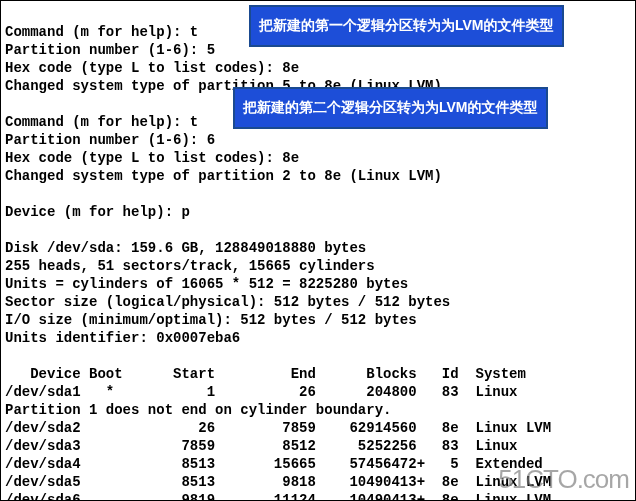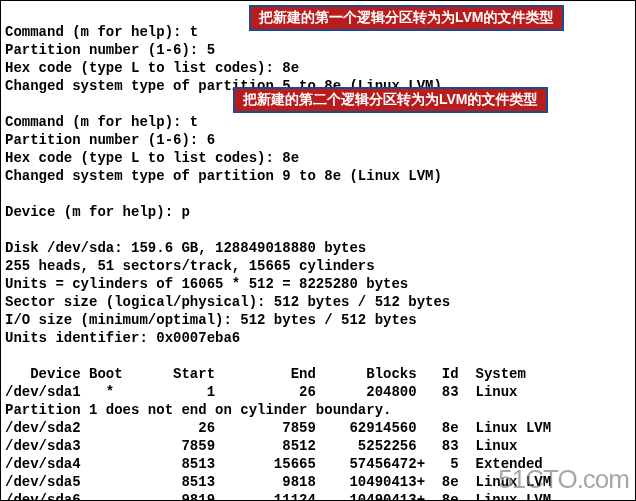--- a/index.html
+++ b/index.html
@@ -17,24 +17,24 @@
     border: 1px solid #000;
     box-sizing: border-box;
   }
   .terminal {
     padding: 4px 4px;
     white-space: pre;
     line-height: 18px;
   }
   .callout {
     position: absolute;
-    background: #b91c1c;
+    background: #1d4ed8;
     color: #fff;
     border: 2px solid #1a4a90;
-    padding: 2px 8px;
+    padding: 10px 8px;
     font-family: "SimSun","Microsoft YaHei",sans-serif;
     font-size: 14px;
     font-weight: bold;
   }
   #callout1 { top: 4px; left: 248px; }
   #callout2 { top: 86px; left: 232px; }
   .watermark {
     position: absolute;
     right: 6px;
     bottom: 6px;
@@ -67,21 +67,21 @@
 
 <div class="terminal">
 <span>Command (m for help): t</span>
 <span>Partition number (1-6): 5</span>
 <span>Hex code (type L to list codes): 8e</span>
 <span>Changed system type of partition 5 to 8e (Linux LVM)</span>
 <span></span>
 <span>Command (m for help): t</span>
 <span>Partition number (1-6): 6</span>
 <span>Hex code (type L to list codes): 8e</span>
-<span>Changed system type of partition 9 to 8e (Linux LVM)</span>
+<span>Changed system type of partition 2 to 8e (Linux LVM)</span>
 <span></span>
 <span>Device (m for help): p</span>
 <span></span>
 <span>Disk /dev/sda: 159.6 GB, 128849018880 bytes</span>
 <span>255 heads, 51 sectors/track, 15665 cylinders</span>
 <span>Units = cylinders of 16065 * 512 = 8225280 bytes</span>
 <span>Sector size (logical/physical): 512 bytes / 512 bytes</span>
 <span>I/O size (minimum/optimal): 512 bytes / 512 bytes</span>
 <span>Units identifier: 0x0007eba6</span>
 <span></span>

